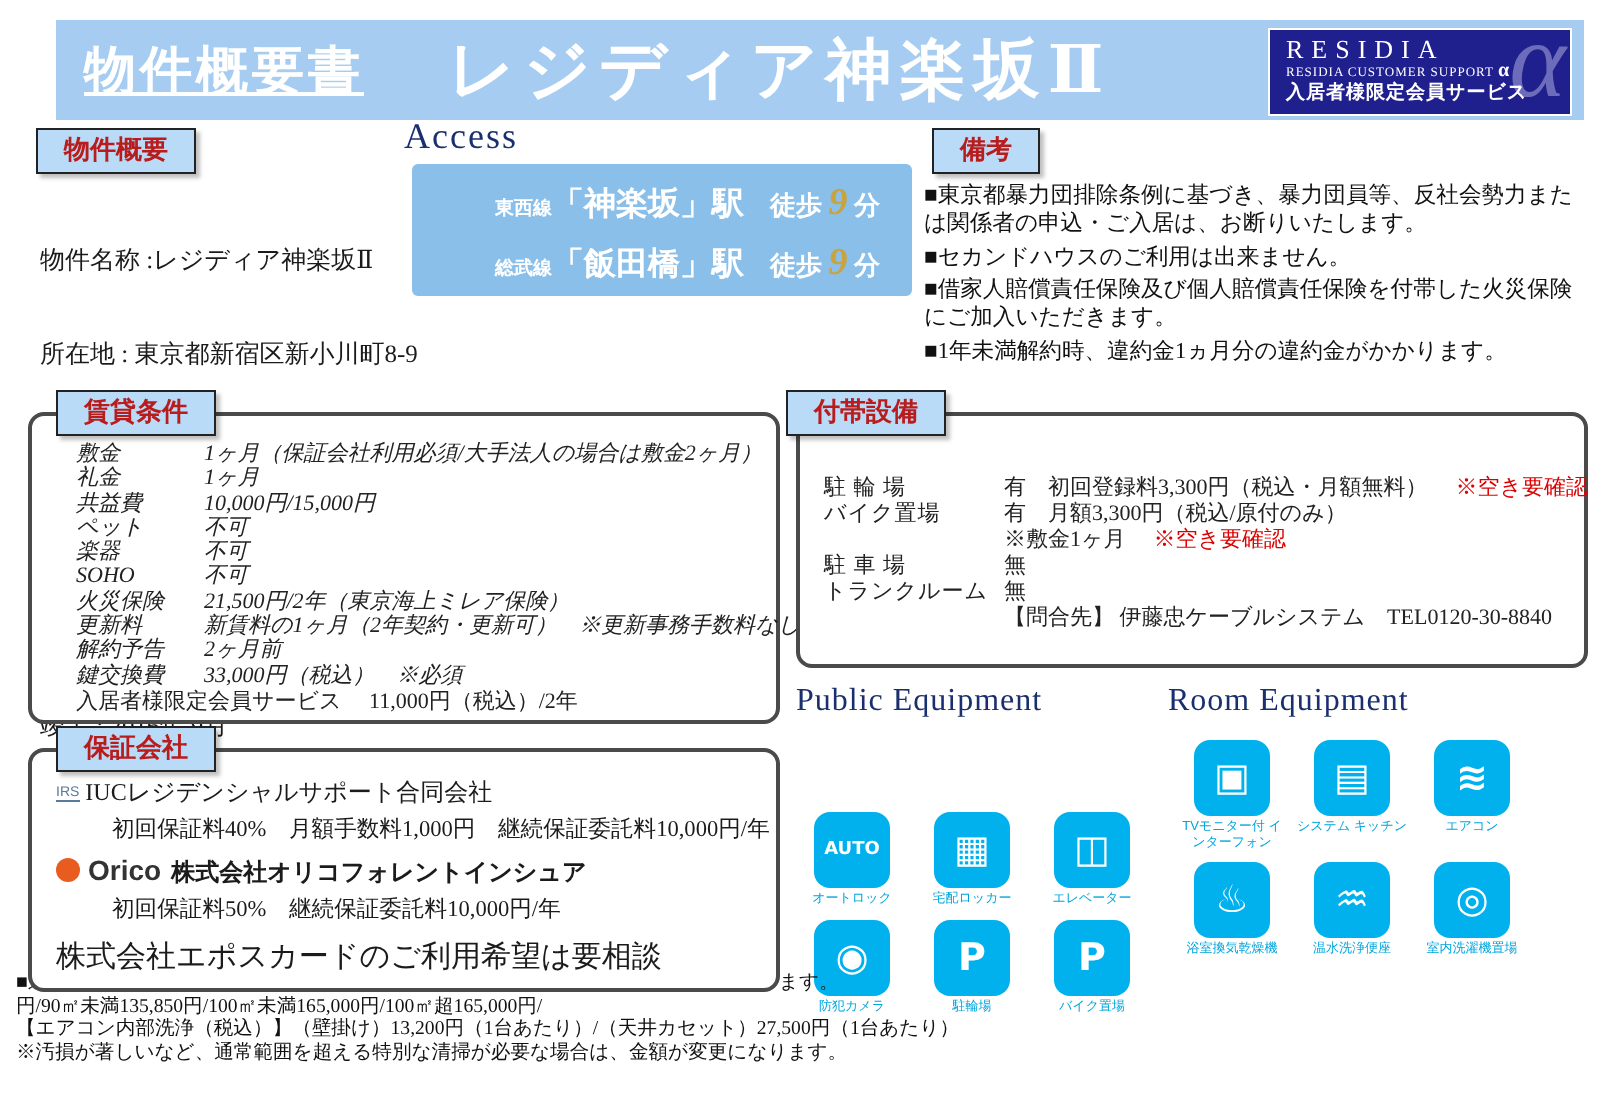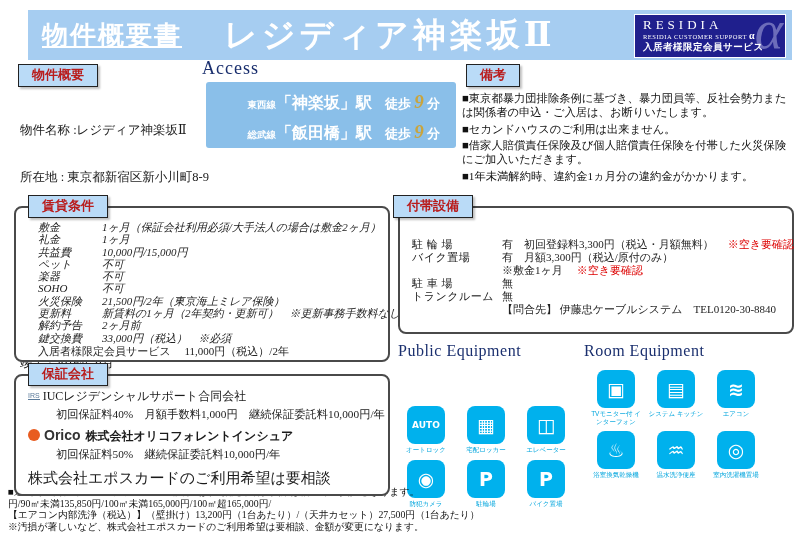--- a/index.html
+++ b/index.html
@@ -279,14 +279,14 @@
   <div class="eq-item">
       <div class="eq-icon">◎</div>
       <div class="eq-label">室内洗濯機置場</div>
     </div>
 </div>
 
 <div class="abs footer">
   <div class="ft-line">■退去時室内クリーニング、エアコン洗浄（貸主指定業者）費用は借主様の負担となります。</div>
   <div class="ft-line">円/90㎡未満135,850円/100㎡未満165,000円/100㎡超165,000円/</div>
   <div class="ft-line">【エアコン内部洗浄（税込）】（壁掛け）13,200円（1台あたり）/（天井カセット）27,500円（1台あたり）</div>
-  <div class="ft-line">※汚損が著しいなど、株式会社エポスカードのご利用希望は要相談、金額が変更になります。</div>
+  <div class="ft-line">※汚損が著しいなど、通常範囲を超える特別な清掃が必要な場合は、金額が変更になります。</div>
 </div>
 
 </body></html>

